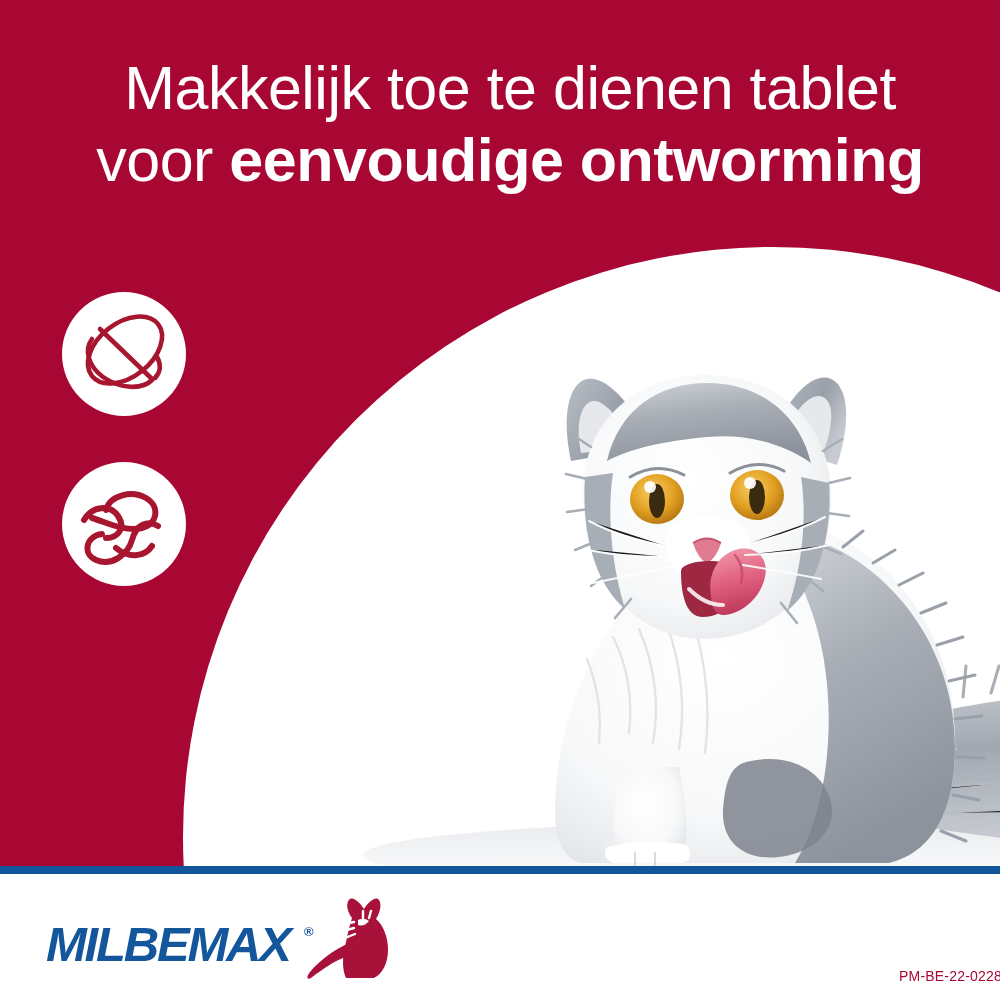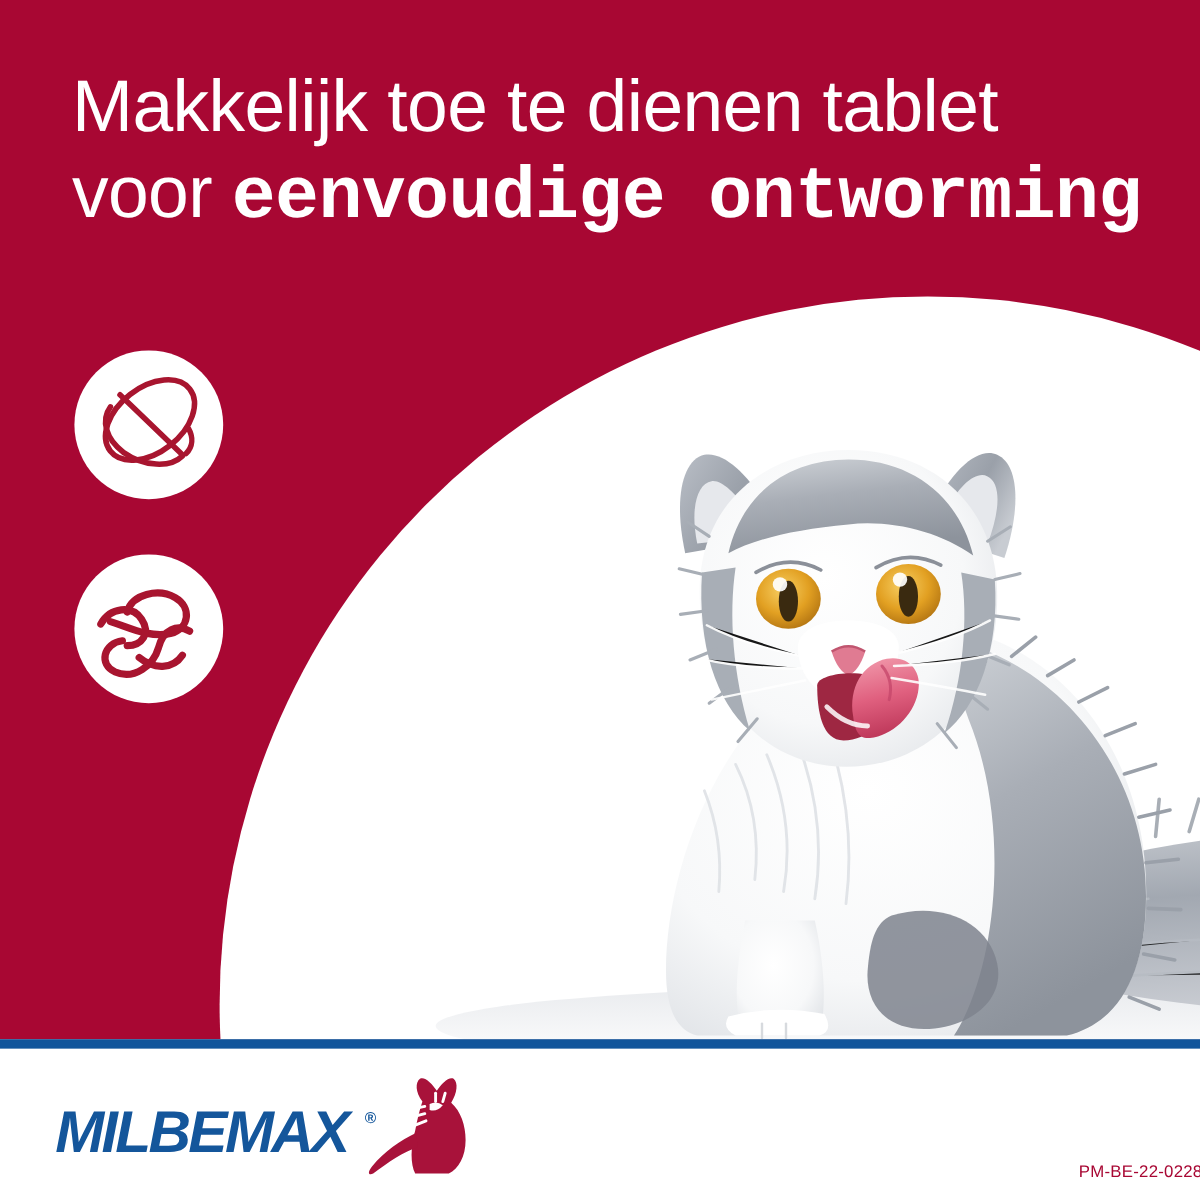--- a/index.html
+++ b/index.html
@@ -42,25 +42,25 @@
   #headline {
     position: absolute;
     left: 60px;
     top: 52px;
     width: 900px;
     color: #ffffff;
     font-family: "Liberation Sans", sans-serif;
     font-size: 61px;
     line-height: 72px;
     letter-spacing: -0.5px;
-    text-align: left;
+    text-align: center;
     white-space: nowrap;
   }
   #headline .ln { display: block; font-weight: 400; }
-  #headline .bold { font-weight: 700; font-family: Liberation Mono, monospace; }
+  #headline .bold { font-weight: 700; }
 
   
   .badge {
     position: absolute;
     width: 124px;
     height: 124px;
     border-radius: 50%;
     background: #ffffff;
   }
   #badge-tablet { left: 62px;  top: 292px; }

